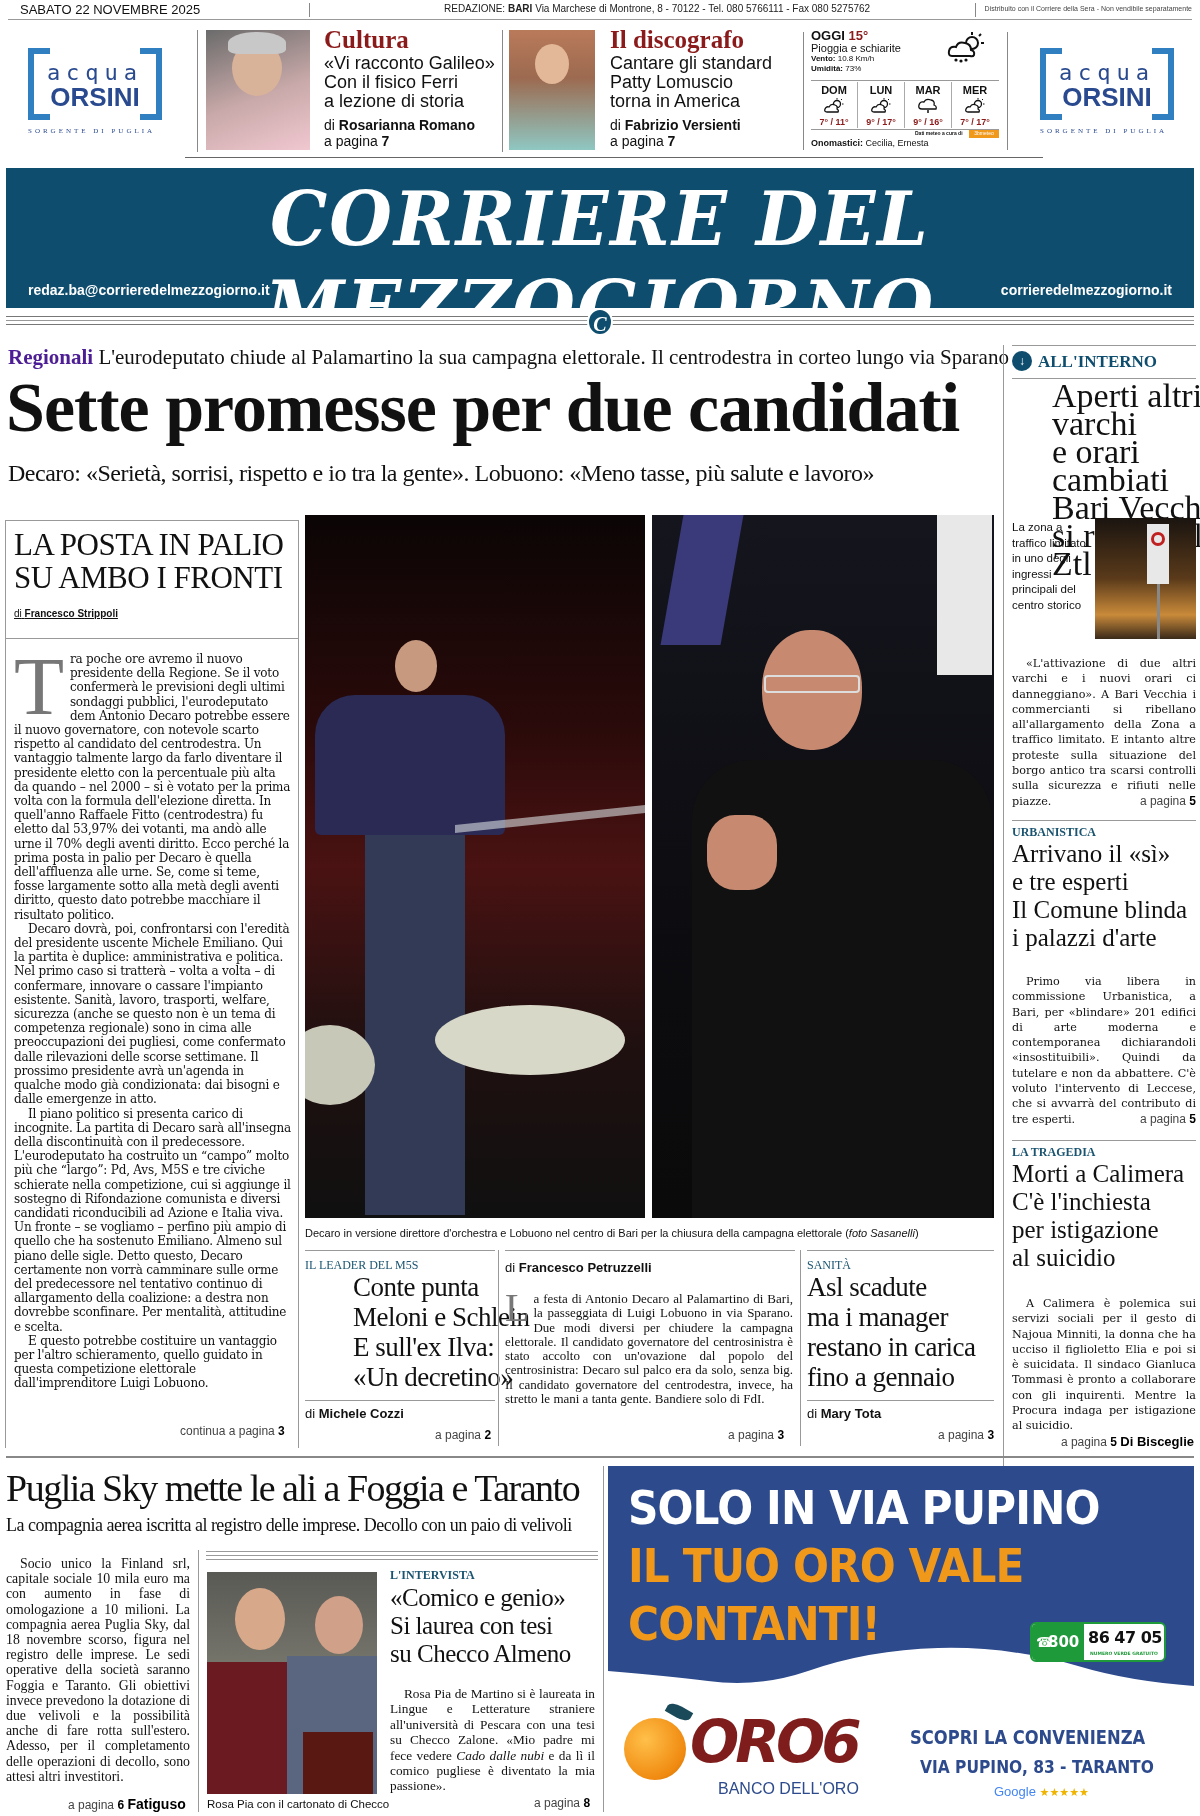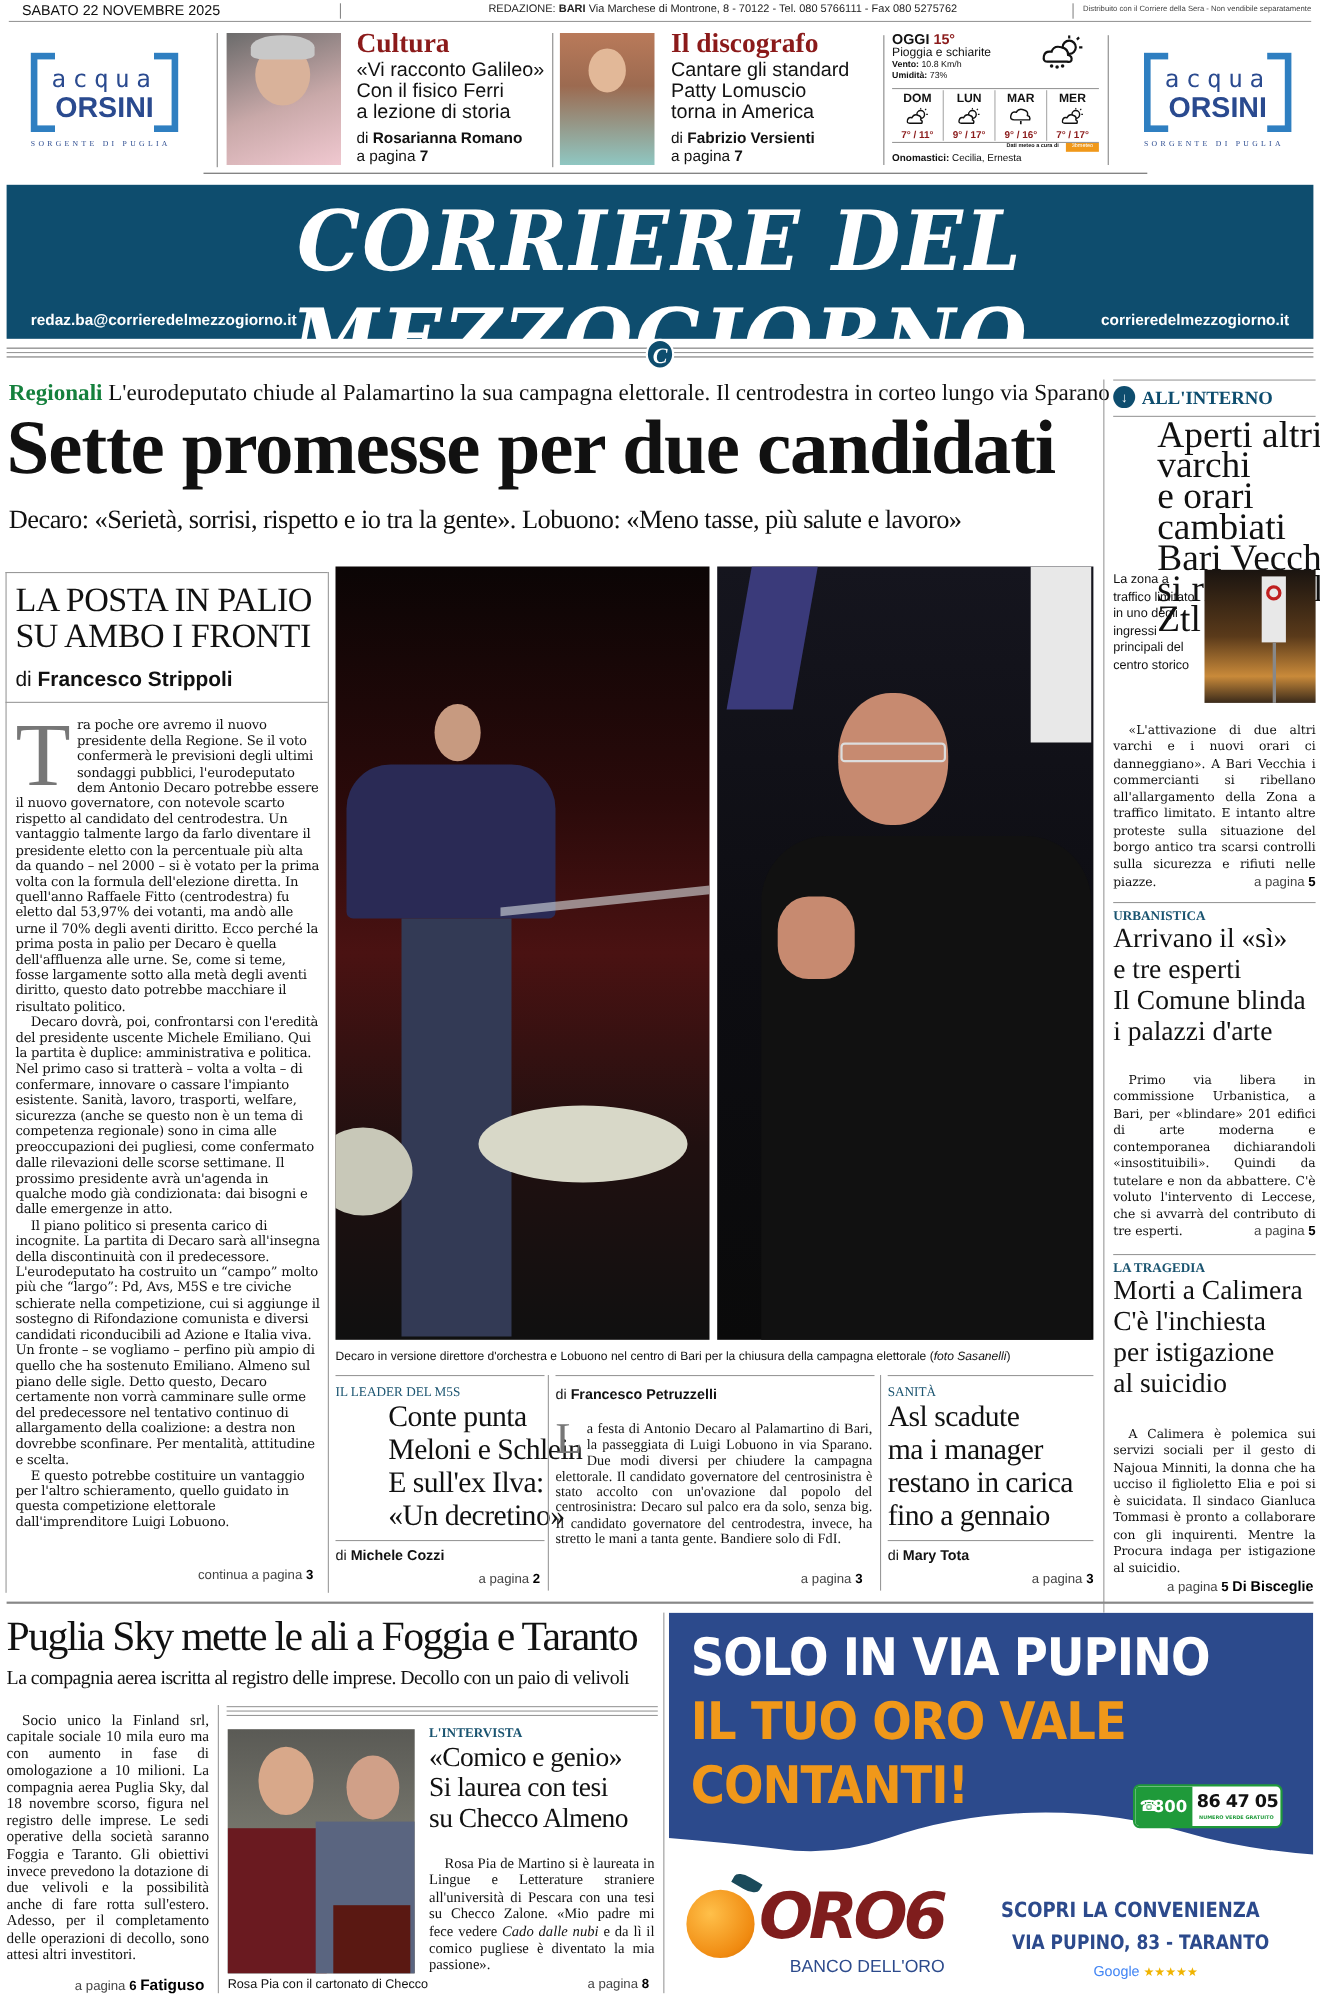--- a/index.html
+++ b/index.html
@@ -36,21 +36,21 @@
   .wx .temp { color: #8b1a1a; font-weight: bold; }
   .wx .day { position: absolute; width: 46px; text-align: center; font-size: 11px; font-weight: bold; }
   .wx .range { position: absolute; width: 46px; text-align: center; font-size: 9px; font-weight: bold; color: #8b1a1a; }
 
   
   .mast { top: 168px; left: 6px; width: 1188px; height: 140px; background: #0e4d6e; color: #fff; }
   .mast .title { position: absolute; top: 10px; left: 0; width: 100%; text-align: center; font-family: "DejaVu Serif", serif; font-weight: bold; font-style: italic; font-size: 72px; letter-spacing: 2px; transform: scaleY(1.05); }
   .mast .ed { position: absolute; top: 92px; width: 100%; text-align: center; font-family: "Liberation Serif", serif; font-size: 30px; letter-spacing: 1px; }
   .mast .email, .mast .site { position: absolute; top: 114px; font-family: "Liberation Sans", sans-serif; font-weight: bold; font-size: 14px; }
 
-  .kicker-blue { color: #15803d; font-weight: bold; }
+  .kicker-blue { color: #4c1d95; font-weight: bold; }
   .sec-label { font-family: "Liberation Serif", serif; font-weight: bold; font-size: 12px; color: #1a5470; text-transform: uppercase; }
   .body-serif { font-family: "DejaVu Serif", serif; font-size: 11.3px; line-height: 15.3px; color: #111; }
   .just { text-align: justify; }
   .apag { font-family: "Liberation Sans", sans-serif; font-size: 12px; color: #444; }
   .apag b { color: #000; }
   .hl { font-family: "Liberation Serif", serif; color: #111; }
   .photo { background: #1a1a1a; overflow: hidden; }
 </style>
 </head>
 <body>
@@ -227,21 +227,21 @@
 <div class="abs body-serif just" style="left:1012px;top:1296px;width:184px;font-size:11.2px;line-height:15.3px;"><span style="padding-left:14px;">A Calimera è polemica sui servizi sociali per il gesto di Najoua Minniti, la donna che ha ucciso il figlioletto Elia e poi si è suicidata. Il sindaco Gianluca Tommasi è pronto a collaborare con gli inquirenti. Mentre la Procura indaga per istigazione al suicidio.</span></div>
 <div class="abs apag" style="right:6px;top:1434px;"><span>a pagina</span> <b>5</b> <b style="font-size:13px;">Di Bisceglie</b></div>
 
 <div class="vr" style="top:520px;left:5px;height:928px;background:#999;"></div>
 <div class="vr" style="top:520px;left:298px;height:928px;background:#999;"></div>
 <div class="hr" style="top:520px;left:5px;width:293px;background:#999;"></div>
 <div class="abs hl" style="left:14px;top:528px;width:280px;font-size:31px;line-height:33px;letter-spacing:-0.5px;">
   <div>LA POSTA IN PALIO</div>
   <div>SU AMBO I FRONTI</div>
 </div>
-<div class="abs sans" style="left:14px;top:608px;font-size:19px;"><span>di</span> <b>Francesco Strippoli</b></div>
+<div class="abs sans" style="left:14px;top:608px;font-size:10px;text-decoration:underline;"><span>di</span> <b>Francesco Strippoli</b></div>
 <div class="hr" style="top:638px;left:5px;width:293px;background:#999;"></div>
 <div class="abs body-serif" style="left:14px;top:652px;width:278px;font-size:12px;line-height:14.2px;letter-spacing:-0.2px;">
   <span style="float:left;font-family:'Liberation Serif',serif;font-size:82px;line-height:66px;color:#777;margin:2px 6px 0 0;">T</span>
   <p>ra poche ore avremo il nuovo presidente della Regione. Se il voto confermerà le previsioni degli ultimi sondaggi pubblici, l'eurodeputato dem Antonio Decaro potrebbe essere il nuovo governatore, con notevole scarto rispetto al candidato del centrodestra. Un vantaggio talmente largo da farlo diventare il presidente eletto con la percentuale più alta da quando – nel 2000 – si è votato per la prima volta con la formula dell'elezione diretta. In quell'anno Raffaele Fitto (centrodestra) fu eletto dal 53,97% dei votanti, ma andò alle urne il 70% degli aventi diritto. Ecco perché la prima posta in palio per Decaro è quella dell'affluenza alle urne. Se, come si teme, fosse largamente sotto alla metà degli aventi diritto, questo dato potrebbe macchiare il risultato politico.</p>
   <p style="text-indent:14px;">Decaro dovrà, poi, confrontarsi con l'eredità del presidente uscente Michele Emiliano. Qui la partita è duplice: amministrativa e politica. Nel primo caso si tratterà – volta a volta – di confermare, innovare o cassare l'impianto esistente. Sanità, lavoro, trasporti, welfare, sicurezza (anche se questo non è un tema di competenza regionale) sono in cima alle preoccupazioni dei pugliesi, come confermato dalle rilevazioni delle scorse settimane. Il prossimo presidente avrà un'agenda in qualche modo già condizionata: dai bisogni e dalle emergenze in atto.</p>
   <p style="text-indent:14px;">Il piano politico si presenta carico di incognite. La partita di Decaro sarà all'insegna della discontinuità con il predecessore. L'eurodeputato ha costruito un “campo” molto più che “largo”: Pd, Avs, M5S e tre civiche schierate nella competizione, cui si aggiunge il sostegno di Rifondazione comunista e diversi candidati riconducibili ad Azione e Italia viva. Un fronte – se vogliamo – perfino più ampio di quello che ha sostenuto Emiliano. Almeno sul piano delle sigle. Detto questo, Decaro certamente non vorrà camminare sulle orme del predecessore nel tentativo continuo di allargamento della coalizione: a destra non dovrebbe sconfinare. Per mentalità, attitudine e scelta.</p>
   <p style="text-indent:14px;">E questo potrebbe costituire un vantaggio per l'altro schieramento, quello guidato in questa competizione elettorale dall'imprenditore Luigi Lobuono.</p>
 </div>
 <div class="abs apag" style="left:180px;top:1424px;font-size:12px;"><span>continua a pagina</span> <b>3</b></div>
 

